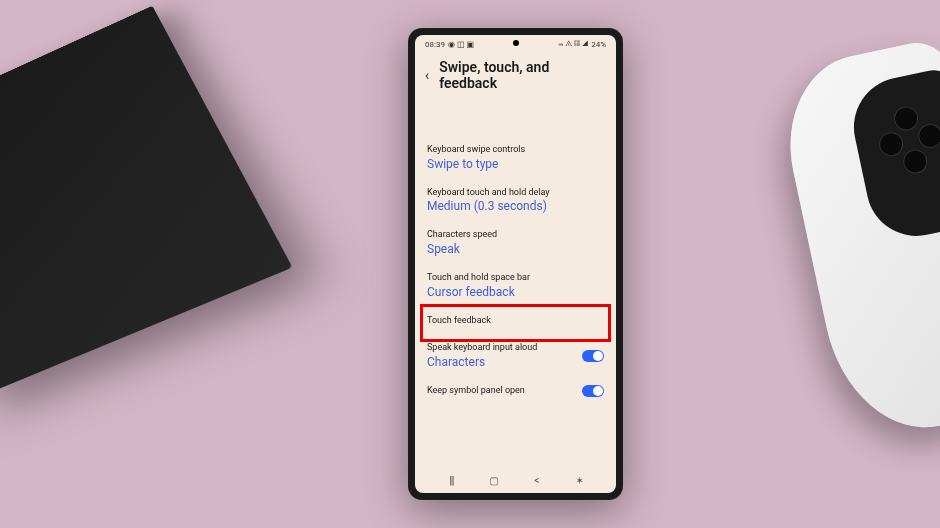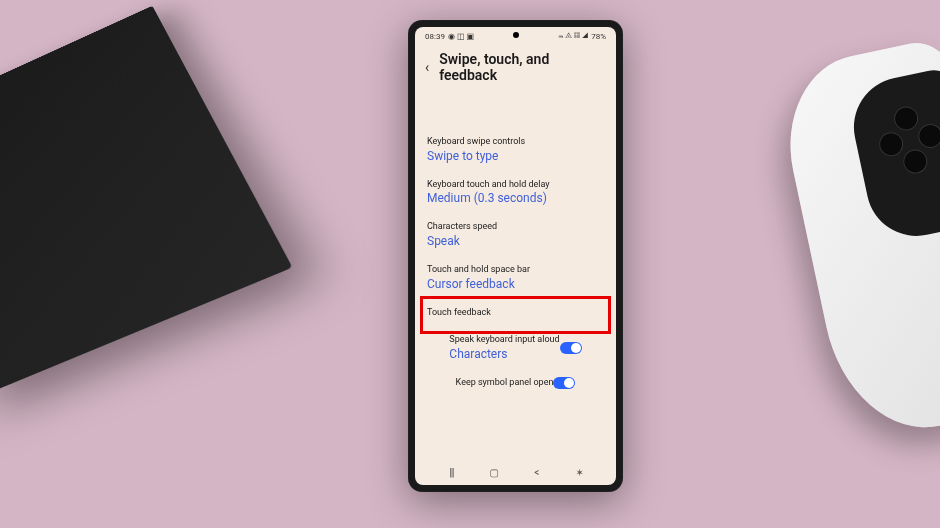--- a/index.html
+++ b/index.html
@@ -71,21 +71,21 @@
     background: radial-gradient(circle, #333 0%, #1a1a1a 70%);
     border-radius: 50%;
     border: 2px solid #444;
     transform: rotate(-12deg);
   }
 
   
   .phone {
     position: absolute;
     left: 408px;
-    top: 20px;
+    top: 28px;
     width: 215px;
     height: 472px;
     background: #1a1a1a;
     border-radius: 14px;
     padding: 7px;
     box-shadow: 0 10px 40px rgba(0,0,0,0.4), inset 0 0 2px rgba(255,255,255,0.1);
   }
   .screen {
     width: 100%;
     height: 100%;
@@ -152,21 +152,21 @@
     color: #1a1a1a;
     line-height: 1.3;
   }
   .setting-sub {
     font-size: 12px;
     color: #4060d8;
     margin-top: 1px;
   }
   .setting-row {
     display: flex;
-    justify-content: center;
+    justify-content: space-between;
     align-items: center;
   }
   .toggle {
     width: 22px;
     height: 12px;
     background: #2962ff;
     border-radius: 6px;
     position: relative;
     flex-shrink: 0;
   }
@@ -233,21 +233,21 @@
   <div class="screen">
     <div class="camera-hole"></div>
 
     <div class="statusbar">
       <div class="statusbar-left">
         <span>08:39</span>
         <span>◉ ◫ ▣</span>
       </div>
       <div class="statusbar-right">
         <span>⫬ ◬ ▦ ◢</span>
-        <span>78%</span>
+        <span>24%</span>
       </div>
     </div>
 
     <div class="header">
       <span class="back-arrow">‹</span>
       <span class="header-title">Swipe, touch, and feedback</span>
     </div>
 
     <div class="settings-list">
 

